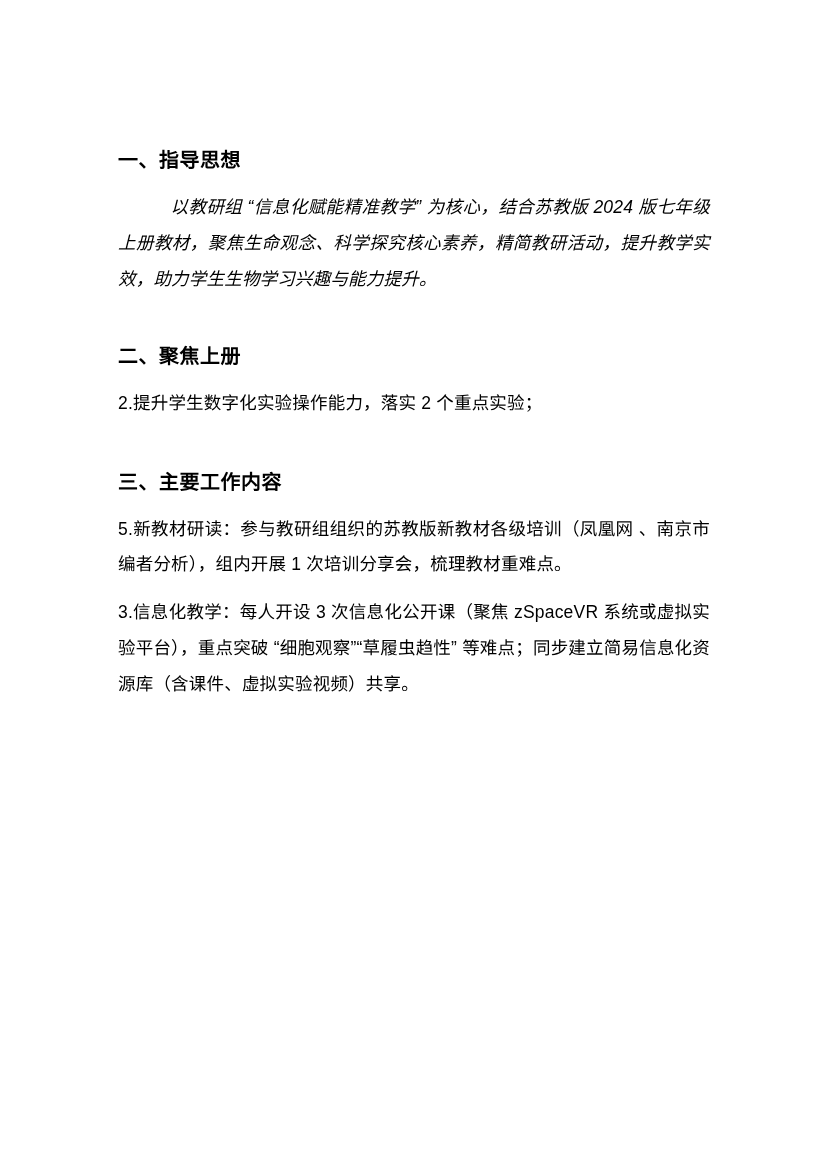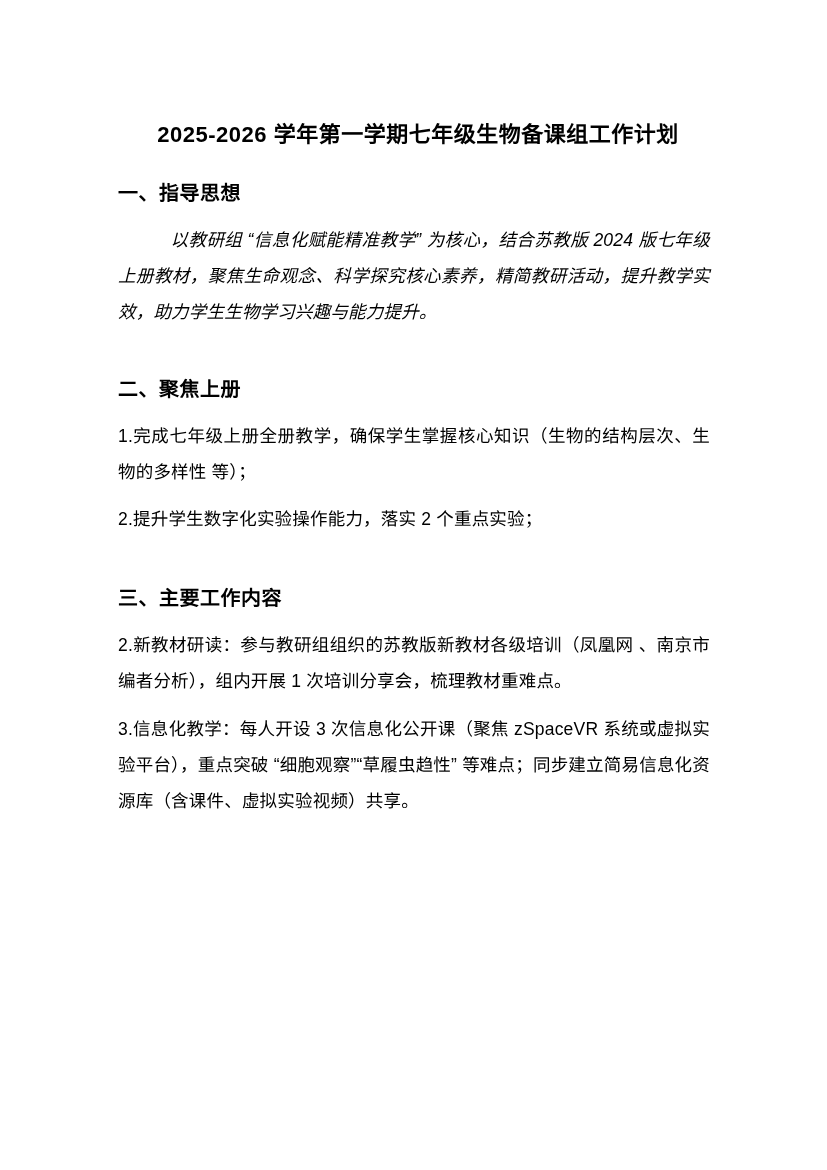--- a/index.html
+++ b/index.html
@@ -65,38 +65,36 @@
     margin-bottom: 12px;
   }
   .gap-sm { height: 6px; }
 </style>
 </head>
 <body>
 
 <div class="page">
   <div class="content">
 
-    <h1 class="doc-title">2025-2026 学年第一学期七年级生物备课组工作计划</h1>
 
     <h2 class="section-heading">一、指导思想</h2>
 
     <p class="para indent">以教研组 “信息化赋能精准教学” 为核心，结合苏教版 2024 版七年级上册教材，聚焦生命观念、科学探究核心素养，精简教研活动，提升教学实效，助力学生生物学习兴趣与能力提升。</p>
 
     <div class="gap-sm"></div>
 
     <h2 class="section-heading">二、聚焦上册</h2>
 
-    <p class="para tight">1.完成七年级上册全册教学，确保学生掌握核心知识（生物的结构层次、生物的多样性 等）；</p>
 
     <p class="para tight">2.提升学生数字化实验操作能力，落实 2 个重点实验；</p>
 
 
     <div class="gap-sm"></div>
 
     <h2 class="section-heading">三、主要工作内容</h2>
 
 
-    <p class="para tight">2.新教材研读：参与教研组组织的苏教版新教材各级培训（凤凰网 、南京市编者分析），组内开展 1 次培训分享会，梳理教材重难点。</p>
+    <p class="para tight">5.新教材研读：参与教研组组织的苏教版新教材各级培训（凤凰网 、南京市编者分析），组内开展 1 次培训分享会，梳理教材重难点。</p>
 
     <p class="para tight">3.信息化教学：每人开设 3 次信息化公开课（聚焦 zSpaceVR 系统或虚拟实验平台），重点突破 “细胞观察”“草履虫趋性” 等难点；同步建立简易信息化资源库（含课件、虚拟实验视频）共享。</p>
 
   </div>
 </div>
 
 </body></html>

